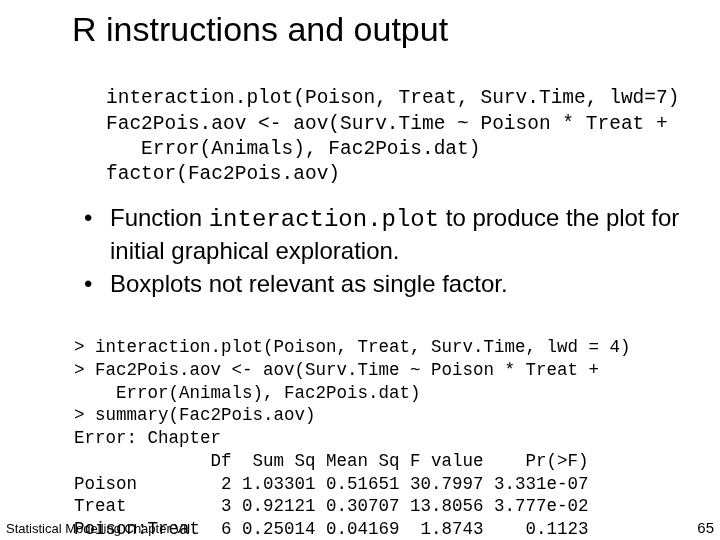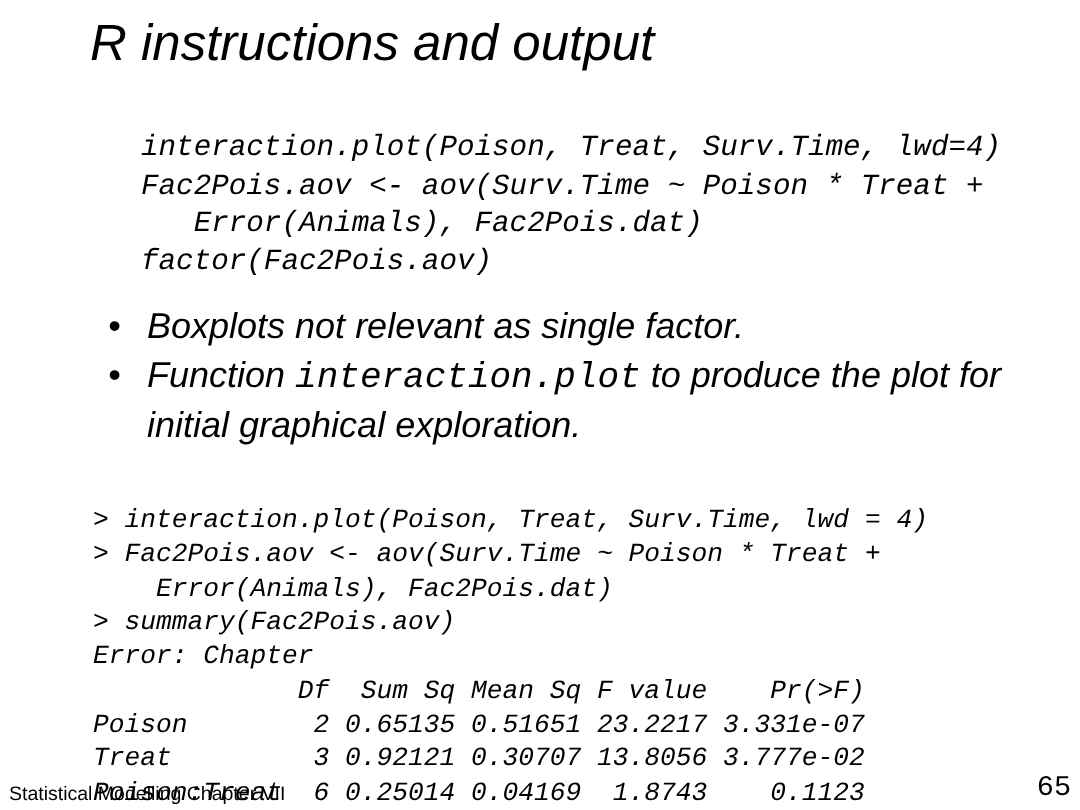--- a/index.html
+++ b/index.html
@@ -7,22 +7,21 @@
     padding: 0;
     width: 720px;
     height: 540px;
     background: #fff;
     font-family: Arial, Helvetica, sans-serif;
     color: #000;
     position: relative;
     overflow: hidden;
   }
   .slide {
-    padding: 10px 0 0 4px;
-    font-style: italic;
+    padding: 10px 0 0 16px;
   }
   h1 {
     font-size: 34px;
     font-weight: 400;
     margin: 0 0 12px 56px;
   }
   .codeblock {
     font-family: "Courier New", Courier, monospace;
     font-size: 19.5px;
     line-height: 1.3;
@@ -61,48 +60,47 @@
   .footer-left {
     position: absolute;
     left: 6px;
     bottom: 4px;
     font-size: 13px;
   }
   .footer-right {
     position: absolute;
     right: 6px;
     bottom: 4px;
-    font-size: 19px;
-    font-family: Liberation Mono, monospace;
+    font-size: 15px;
   }
 </style>
 </head>
 <body>
 
 <div class="slide">
   <h1>R instructions and output</h1>
 
   <div class="codeblock">
-<span>interaction.plot(Poison, Treat, Surv.Time, lwd=4)</span>
+<span>interaction.plot(Poison, Treat, Surv.Time, lwd=7)</span>
 <span>Fac2Pois.aov &lt;- aov(Surv.Time ~ Poison * Treat + </span>
 <span>   Error(Animals), Fac2Pois.dat)</span>
 <span>factor(Fac2Pois.aov)</span></div>
 
   <ul class="bullets">
+    <li><span>Function </span><span class="inline-code">interaction.plot</span><span> to produce the plot for initial graphical exploration.</span></li>
     <li><span>Boxplots not relevant as single factor.</span></li>
-    <li><span>Function </span><span class="inline-code">interaction.plot</span><span> to produce the plot for initial graphical exploration.</span></li>
   </ul>
 
   <div class="output">
 <span>&gt; interaction.plot(Poison, Treat, Surv.Time, lwd = 4)</span>
 <span>&gt; Fac2Pois.aov &lt;- aov(Surv.Time ~ Poison * Treat + </span>
 <span>    Error(Animals), Fac2Pois.dat)</span>
 <span>&gt; summary(Fac2Pois.aov)</span>
 <span>Error: Chapter</span>
 <span>             Df  Sum Sq Mean Sq F value    Pr(&gt;F)</span>
-<span>Poison        2 0.65135 0.51651 23.2217 3.331e-07</span>
+<span>Poison        2 1.03301 0.51651 30.7997 3.331e-07</span>
 <span>Treat         3 0.92121 0.30707 13.8056 3.777e-02</span>
 <span>Poison:Treat  6 0.25014 0.04169  1.8743    0.1123</span>
 </div>
 </div>
 
 <div class="footer-left">Statistical Modelling   Chapter VII</div>
 <div class="footer-right">65</div>
 
 </body></html>

